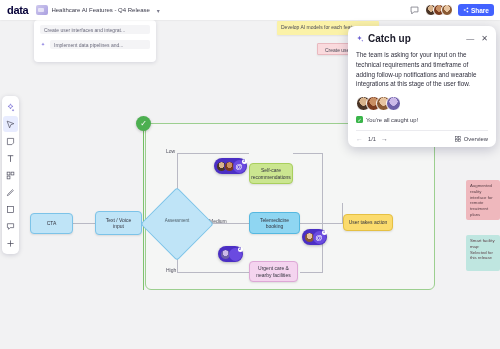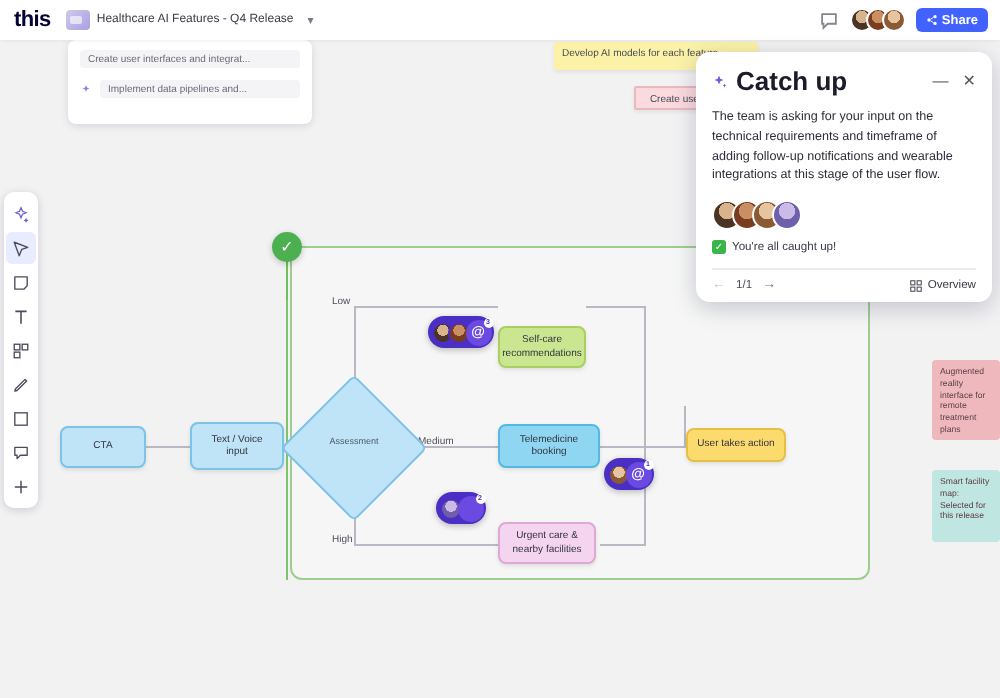--- a/index.html
+++ b/index.html
@@ -200,21 +200,21 @@
   }
 
   
   .catchup {
     position: absolute; right: 4px; top: 26px; width: 148px;
     background: #fff; border-radius: 7px; z-index: 70;
     box-shadow: 0 3px 12px rgba(5,0,56,.20);
     padding: 7px 8px 5px 8px;
   }
   .cu-head { display: flex; align-items: center; gap: 4px; }
-  .cu-title { font-size: 13px; font-weight: 700; color: #1b1b2a; }
+  .cu-title { font-size: 10px; font-weight: 700; color: #1b1b2a; }
   .cu-actions { margin-left: auto; display: flex; align-items: center; gap: 7px; }
   .cu-min, .cu-close { font-size: 8px; color: #52525f; cursor: pointer; line-height: 1; }
   .cu-body {
     margin-top: 6px; font-size: 6.3px; line-height: 1.55; color: #2e2e3c;
   }
   .cu-avs { display: flex; margin-top: 7px; }
   .cu-avs .av { width: 15px; height: 15px; border: 1.5px solid #fff; margin-left: -5px; }
   .cu-avs .av:first-child { margin-left: 0; }
   .cu-status { display: flex; align-items: center; gap: 3px; margin-top: 5px; }
   .cu-check {
@@ -241,21 +241,21 @@
     font-size: 4.3px; color: #5c4048; padding: 3px 4px; line-height: 1.35;
     overflow: hidden;
   }
 </style>
 </head>
 <body>
 
 <div id="app">
 
   <div class="topbar">
-    <div class="miro-logo">this</div>
+    <div class="miro-logo">data</div>
     <div class="board-chip">
       <div class="board-thumb"></div>
       <span class="board-title">Healthcare AI Features - Q4 Release</span>
       <span class="chev">▾</span>
     </div>
     <div class="topbar-right">
       <svg class="ic-btn" viewBox="0 0 16 16">
         <path d="M3 3h10v7H7l-3 3v-3H3z" fill="none" stroke="#52525f" stroke-width="1.3"></path>
       </svg>
       <div class="av-stack">

